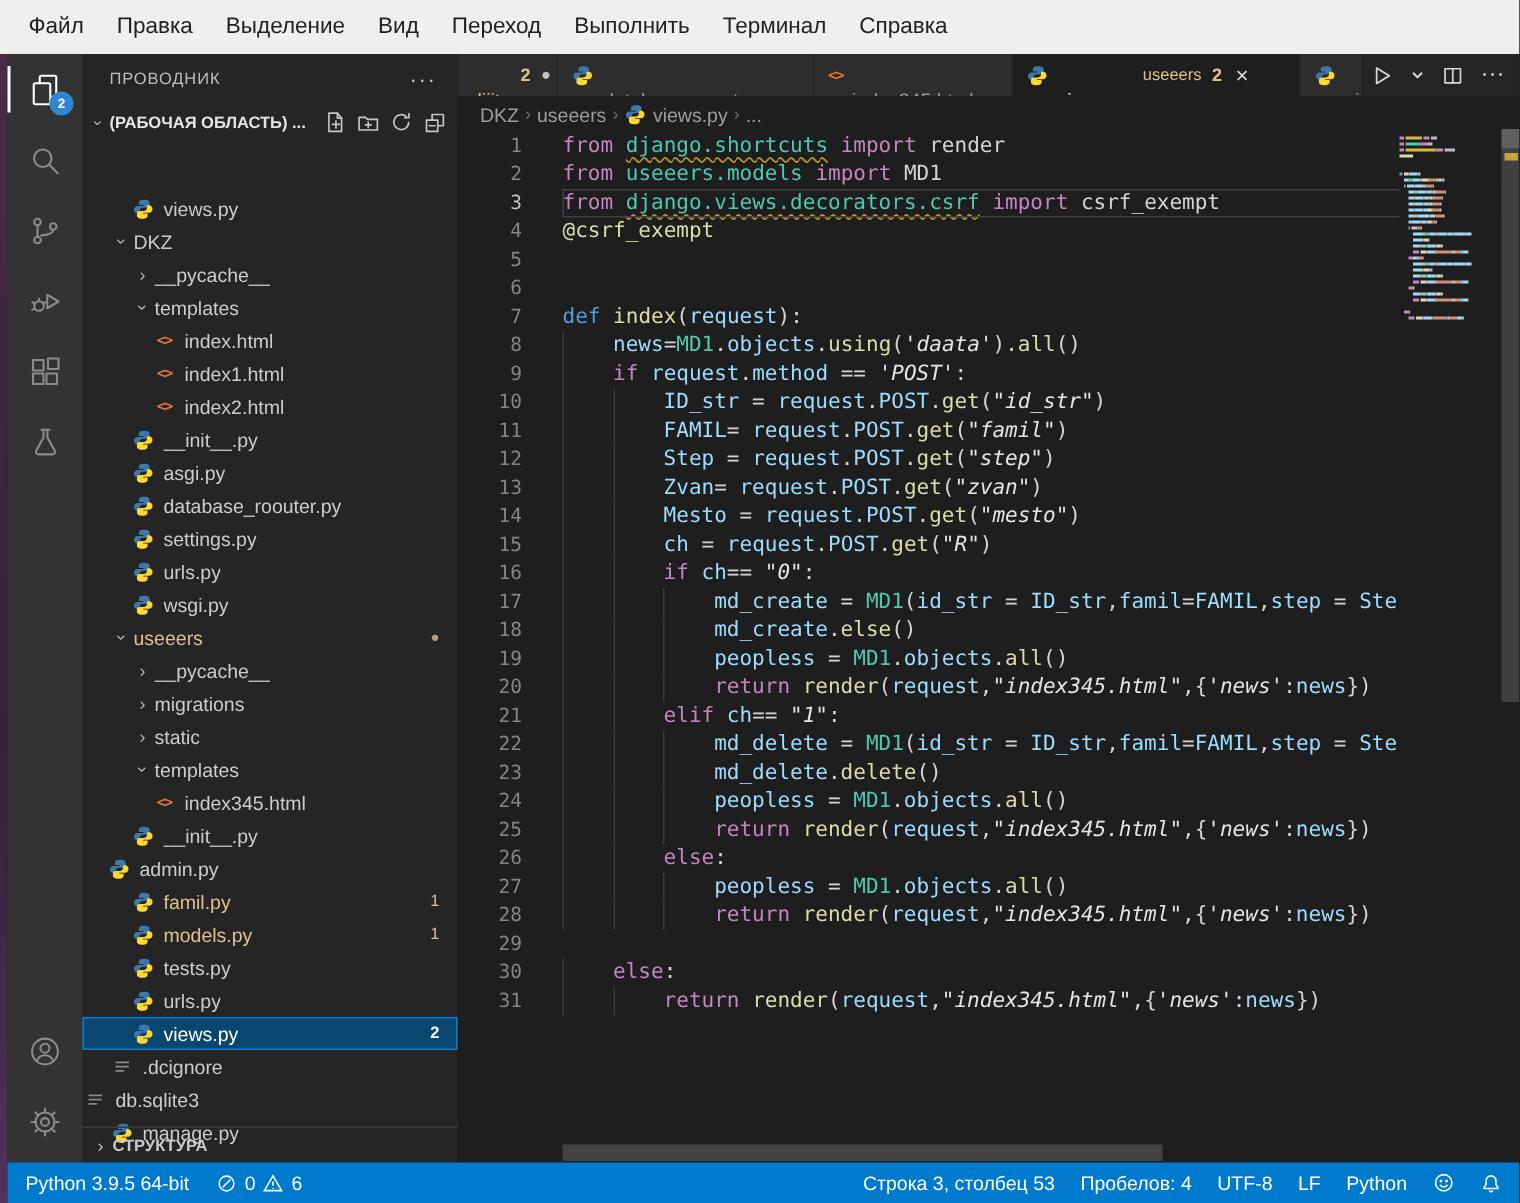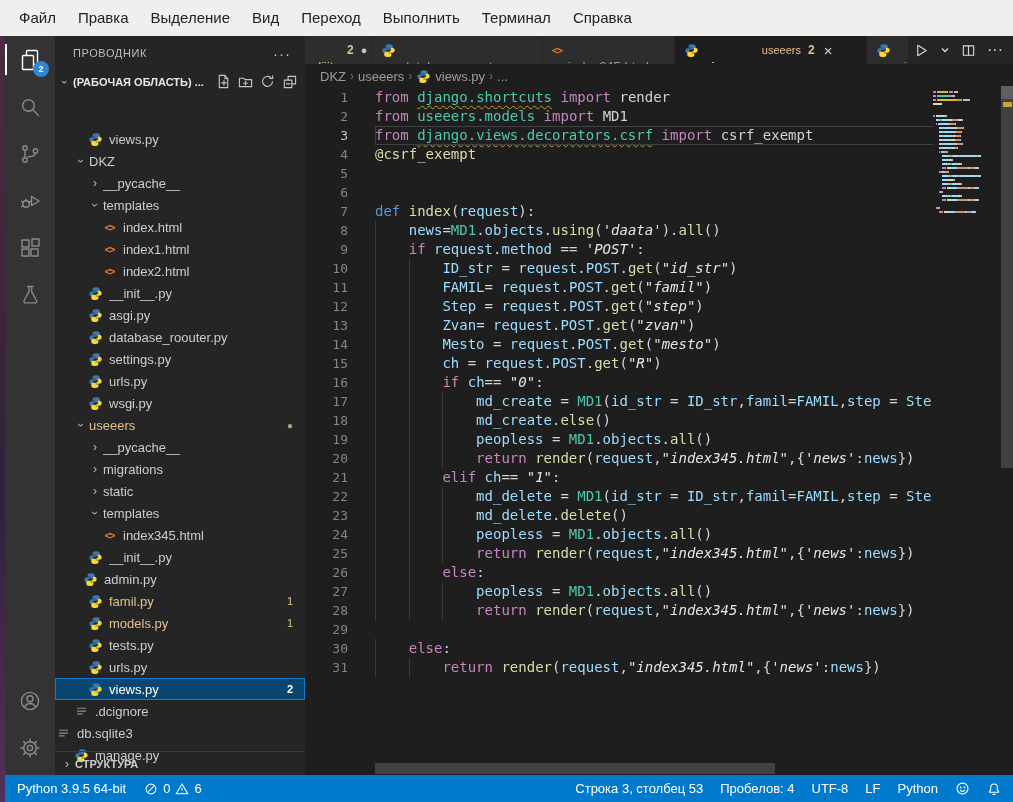--- a/index.html
+++ b/index.html
@@ -330,21 +330,21 @@
         </div>
         <div class="row" style="padding-left: 32px;">
           <span class="ficon">
             <svg width="15" height="15" viewBox="0 0 16 16">
               <path fill="#3c78aa" d="M7.9 1.2c-1.9 0-3 .9-3 2.1v1.7h3.2v.6H3.9c-1.4 0-2.5 1-2.5 2.6s1.1 2.7 2.5 2.7h1.4V9.2c0-1.3 1.1-2.3 2.4-2.3h3c1 0 1.8-.8 1.8-1.8V3.3c0-1.2-1.4-2.1-3.1-2.1z"></path>
               <path fill="#fdd835" d="M8.1 14.8c1.9 0 3-.9 3-2.1V11H7.9v-.6h4.2c1.4 0 2.5-1 2.5-2.6S13.5 5.1 12.1 5.1h-1.4v1.9c0 1.3-1.1 2.3-2.4 2.3h-3c-1 0-1.8.8-1.8 1.8v1.6c0 1.2 1.4 2.1 3.1 2.1z"></path>
             </svg>
           </span>
           <span class="lbl">__init__.py</span>
         </div>
-        <div class="row" style="padding-left: 27px;">
+        <div class="row" style="padding-left: 16px;">
           <span class="ficon">
             <svg width="15" height="15" viewBox="0 0 16 16">
               <path fill="#3c78aa" d="M7.9 1.2c-1.9 0-3 .9-3 2.1v1.7h3.2v.6H3.9c-1.4 0-2.5 1-2.5 2.6s1.1 2.7 2.5 2.7h1.4V9.2c0-1.3 1.1-2.3 2.4-2.3h3c1 0 1.8-.8 1.8-1.8V3.3c0-1.2-1.4-2.1-3.1-2.1z"></path>
               <path fill="#fdd835" d="M8.1 14.8c1.9 0 3-.9 3-2.1V11H7.9v-.6h4.2c1.4 0 2.5-1 2.5-2.6S13.5 5.1 12.1 5.1h-1.4v1.9c0 1.3-1.1 2.3-2.4 2.3h-3c-1 0-1.8.8-1.8 1.8v1.6c0 1.2 1.4 2.1 3.1 2.1z"></path>
             </svg>
           </span>
           <span class="lbl">admin.py</span>
         </div>
         <div class="row mod" style="padding-left: 32px;">
           <span class="ficon">

